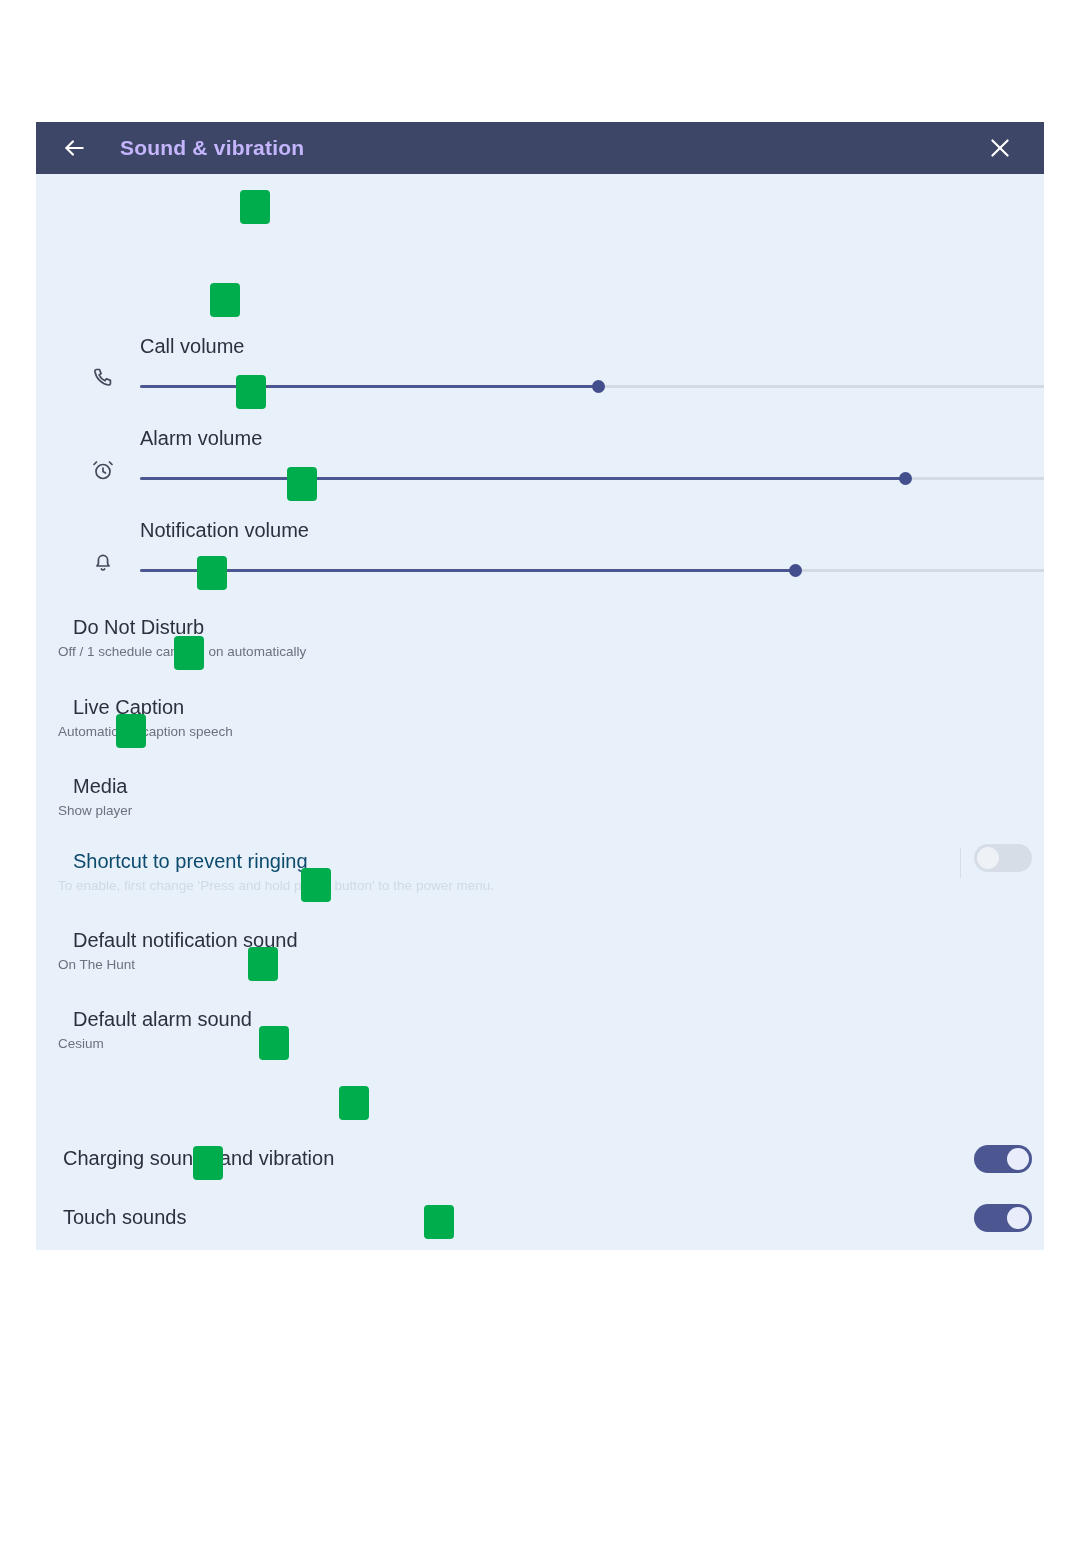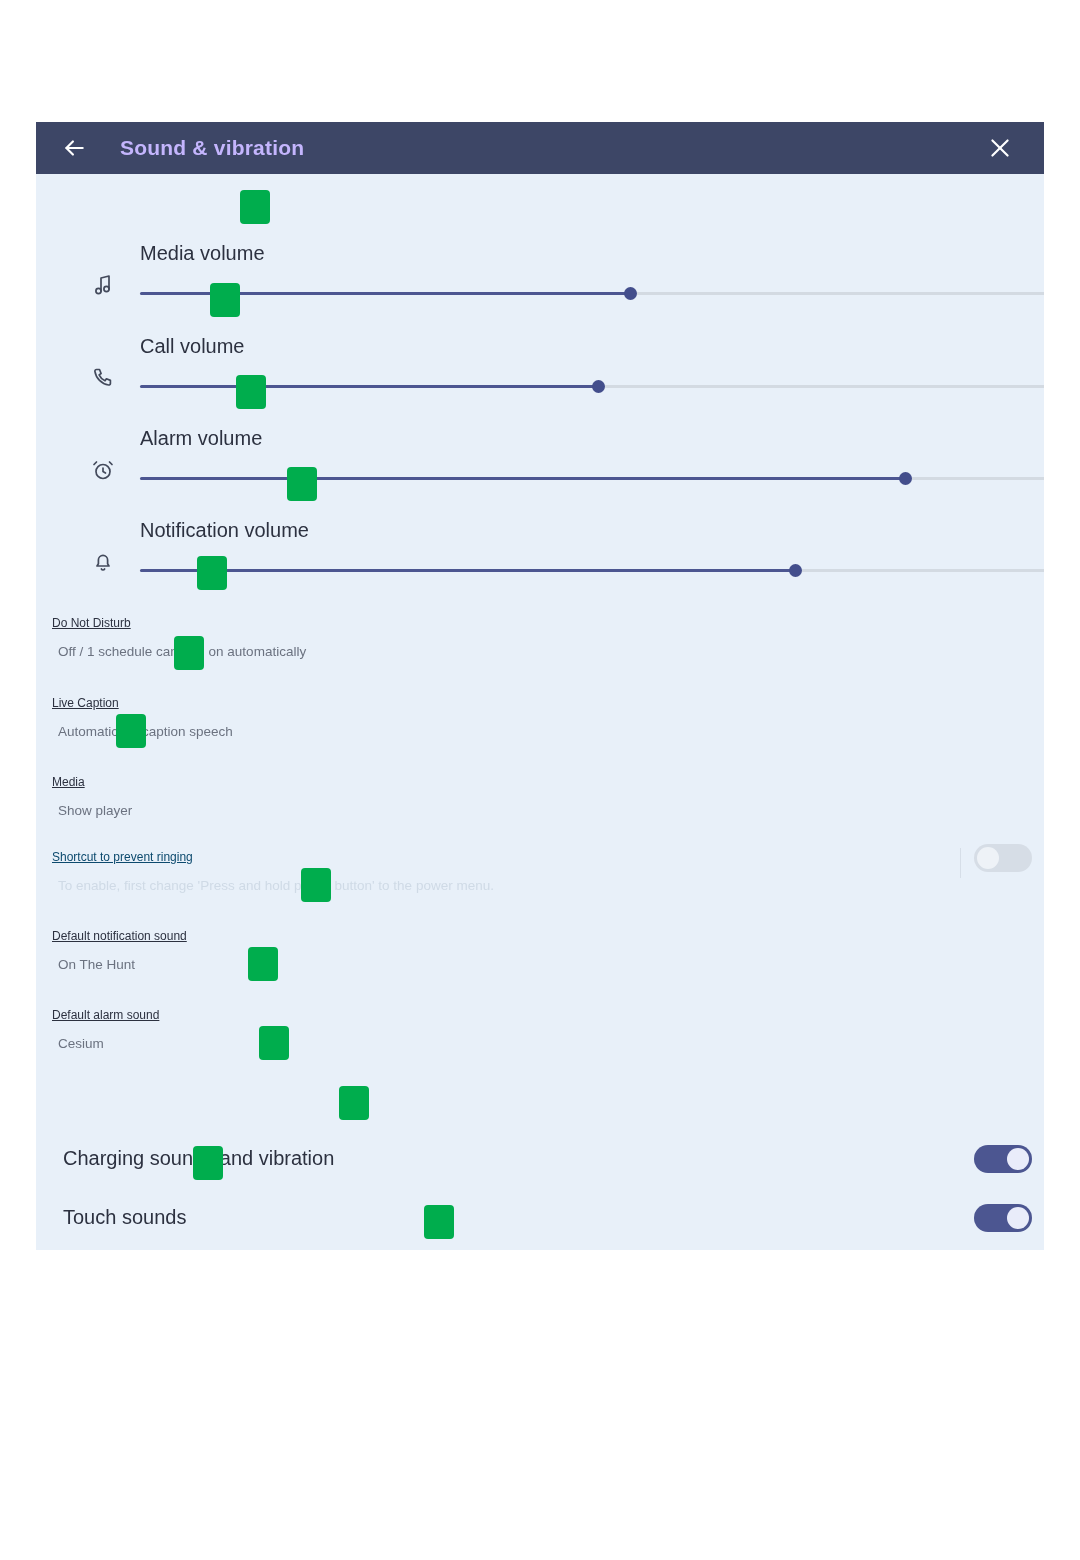--- a/index.html
+++ b/index.html
@@ -137,26 +137,25 @@
   }
 
   
   .text-row {
     position: absolute;
     left: 0;
     width: 1008px;
   }
   .text-row .tr-title {
     position: absolute;
-    left: 16px;
+    left: 37px;
     top: 0;
-    font-size: 12px;
+    font-size: 20px;
     color: #2c3140;
     white-space: nowrap;
-    text-decoration: underline;
   }
   .text-row .tr-sub {
     position: absolute;
     left: 22px;
     top: 28px;
     font-size: 13.5px;
     color: #6b7280;
     white-space: nowrap;
   }
   .text-row.dim .tr-title { color: #0c4a6e; }
@@ -230,35 +229,20 @@
       <div class="close-btn">
         <svg width="26" height="26" viewBox="0 0 24 24" fill="none" stroke="#ffffff" stroke-width="2" stroke-linecap="round" stroke-linejoin="round">
           <line x1="5" y1="5" x2="19" y2="19"></line>
           <line x1="19" y1="5" x2="5" y2="19"></line>
         </svg>
       </div>
     </div>
 
     <div id="content">
 
-      <div class="vol-row" style="top:56px;">
-        <div class="vol-icon">
-          <svg width="24" height="24" viewBox="0 0 24 24" fill="none" stroke="#434a5c" stroke-width="1.7" stroke-linecap="round" stroke-linejoin="round">
-            <path d="M10 18V5l8-2v13"></path>
-            <circle cx="7.5" cy="18" r="2.6"></circle>
-            <circle cx="15.5" cy="16" r="2.6"></circle>
-          </svg>
-        </div>
-        <div class="vol-label">Media volume</div>
-        <div class="slider">
-          <div class="track"></div>
-          <div class="fill" style="width: 53.5%;"></div>
-          <div class="thumb" style="left: 53.5%;"></div>
-        </div>
-      </div>
 
       <div class="vol-row" style="top:241px;">
         <div class="vol-icon">
           <svg width="24" height="24" viewBox="0 0 24 24" fill="none" stroke="#434a5c" stroke-width="1.7" stroke-linecap="round" stroke-linejoin="round">
             <circle cx="12" cy="13.5" r="7"></circle>
             <polyline points="12 10 12 13.5 14.5 15"></polyline>
             <line x1="5.5" y1="4" x2="3" y2="6.5"></line>
             <line x1="18.5" y1="4" x2="21" y2="6.5"></line>
           </svg>
         </div>

